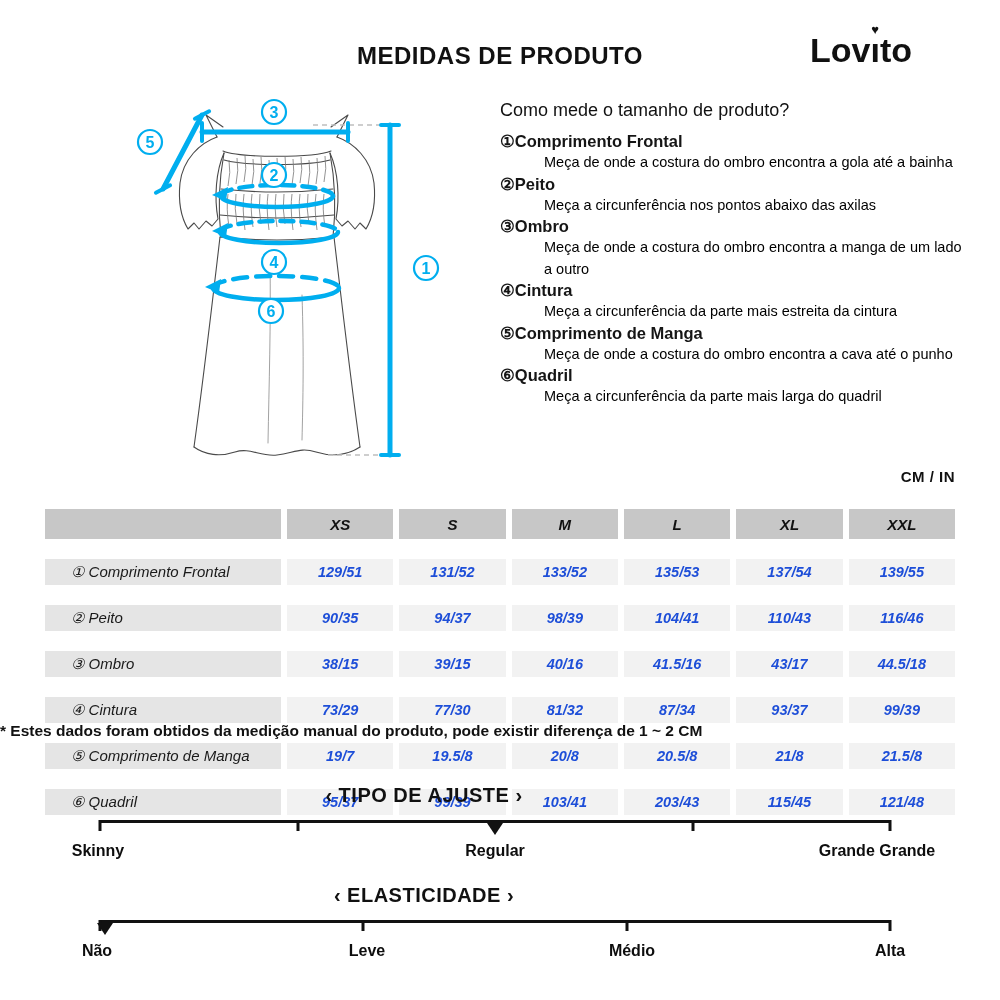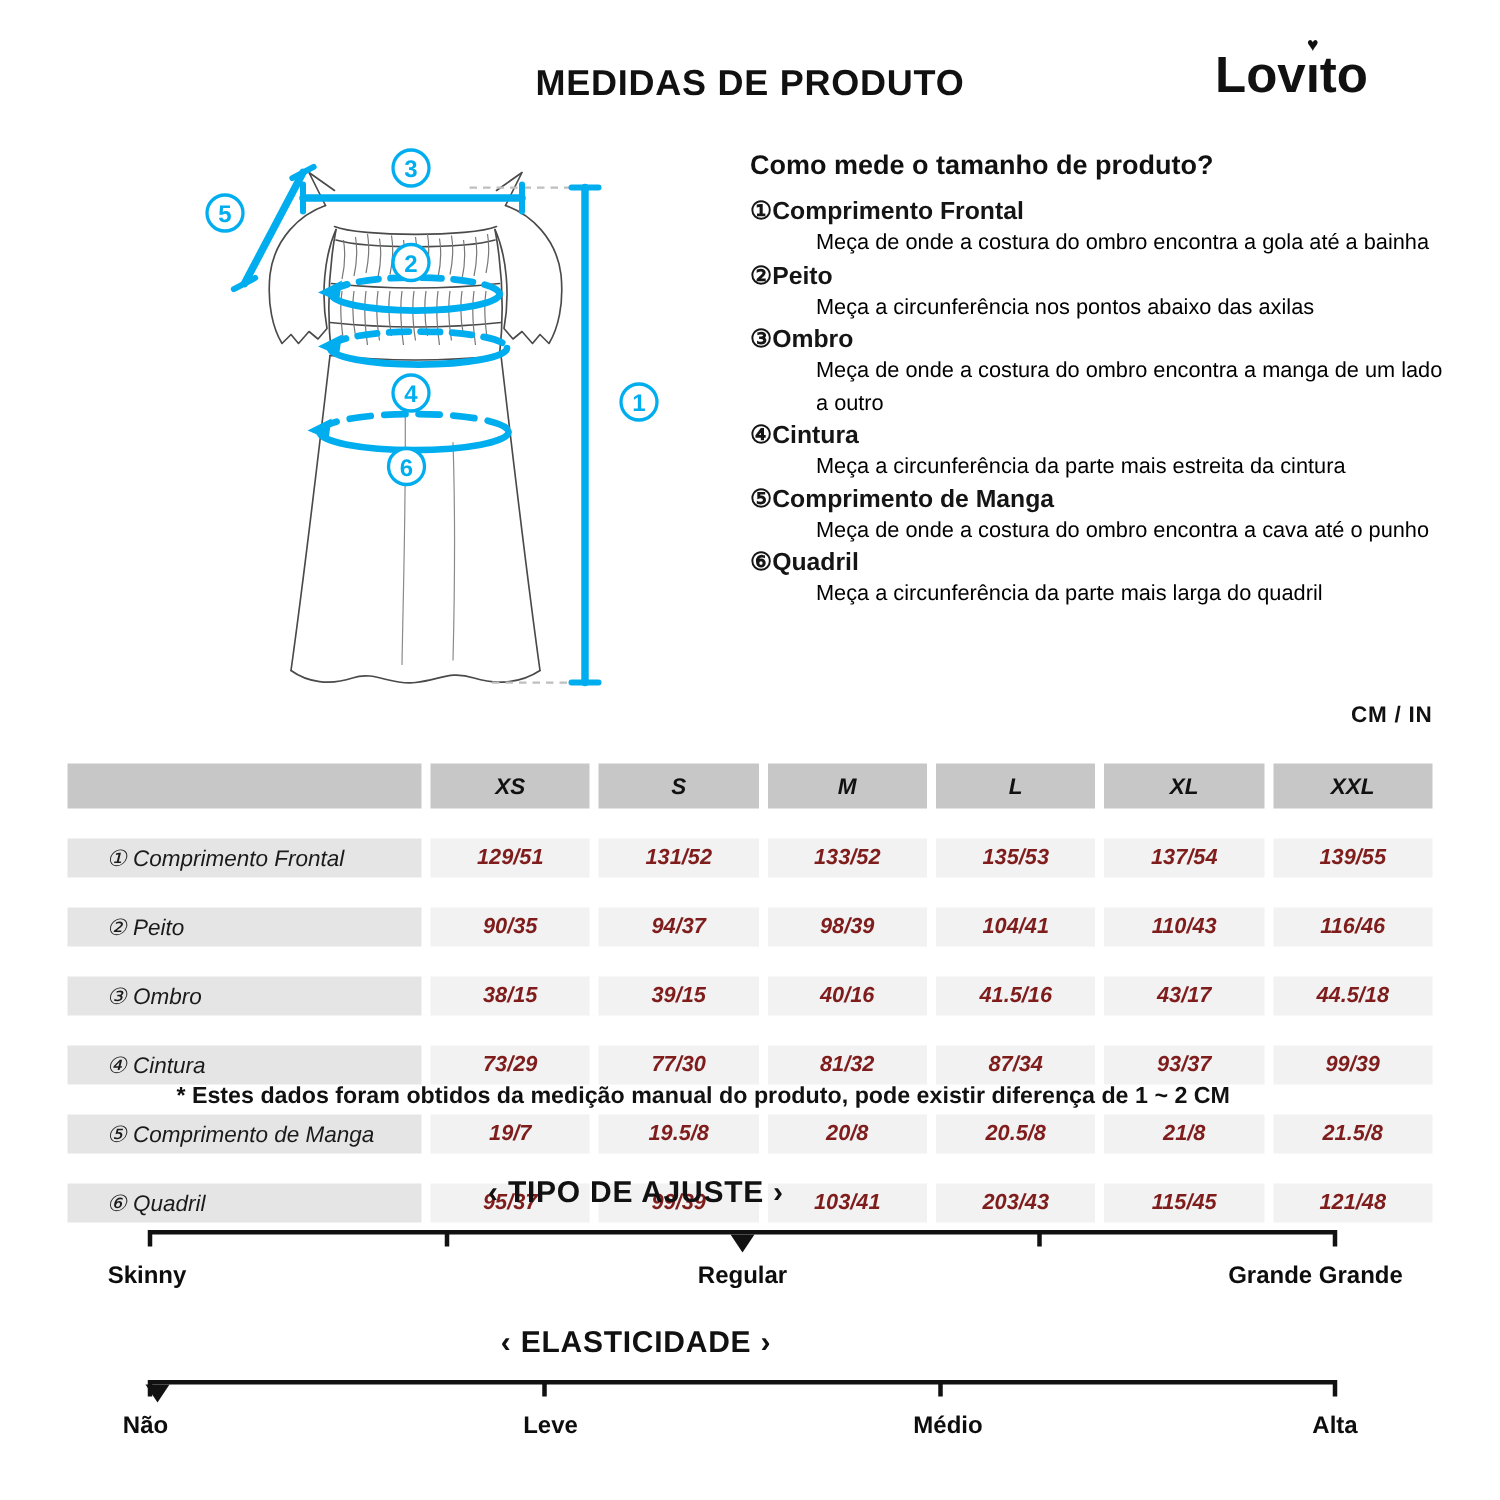--- a/index.html
+++ b/index.html
@@ -7,31 +7,31 @@
     width:1000px;height:1000px;background:#ffffff;position:relative;overflow:hidden;
     font-family:"Liberation Sans",sans-serif;color:#111;
   }
   .title{position:absolute;top:42px;left:0;width:1000px;text-align:center;
     font-size:24px;font-weight:700;letter-spacing:.5px;}
   .logo{position:absolute;top:31px;right:88px;font-size:34px;font-weight:700;}
   .logo .i-wrap{position:relative;display:inline-block;}
   .logo .heart{position:absolute;left:50%;top:-9px;transform:translateX(-50%);font-size:13px;}
   .diagram{position:absolute;left:120px;top:95px;}
   .guide{position:absolute;left:500px;top:100px;width:462px;}
-  .guide h2{font-size:18px;font-weight:700;margin:0 0 10px 0;}
+  .guide h2{font-size:18px;font-weight:400;margin:0 0 10px 0;}
   .g-title{font-size:16.5px;font-weight:700;line-height:21px;color:#151515;}
   .g-desc{font-size:14.5px;color:#000000;line-height:21.5px;margin-left:44px;}
   .unit{position:absolute;top:468px;right:45px;font-size:15px;font-weight:700;letter-spacing:.5px;}
   .size-table{position:absolute;left:45px;top:509px;width:910px;display:grid;
     grid-template-columns:236px repeat(6,1fr);grid-template-rows:30px repeat(6,26px);gap:20px 6px;font-style:italic;}
   .cell{display:flex;align-items:center;justify-content:center;font-size:14.5px;}
   .cell.head{background:#c7c7c7;font-weight:700;font-size:15px;}
   .cell.label{background:#e5e5e5;justify-content:flex-start;padding-left:26px;font-size:15px;color:#1a1a1a;}
-  .cell.value{background:#f2f2f2;font-weight:700;color:#7f1d1d;}
-  .footnote{position:absolute;top:722px;left:0;width:820px;text-align:right;
+  .cell.value{background:#f2f2f2;font-weight:700;color:#1d4ed8;}
+  .footnote{position:absolute;top:722px;left:0;width:820px;text-align:left;
     font-size:15.5px;font-weight:700;}
   .scale-head{position:absolute;left:0;width:848px;text-align:center;font-size:20px;
     font-weight:700;letter-spacing:.5px;}
   #fit-head{top:784px;} #ela-head{top:884px;}
   .scale{position:absolute;left:100px;width:790px;height:55px;}
   #fit-scale{top:820px;} #ela-scale{top:920px;}
   .scale .line{position:absolute;top:0;left:0;width:790px;height:3px;background:#111;}
   .scale .tick{position:absolute;top:0;width:3px;height:11px;background:#111;transform:translateX(-50%);}
   .scale .marker{position:absolute;top:3px;width:0;height:0;border-left:8px solid transparent;
     border-right:8px solid transparent;border-top:12px solid #111;transform:translateX(-50%);}

